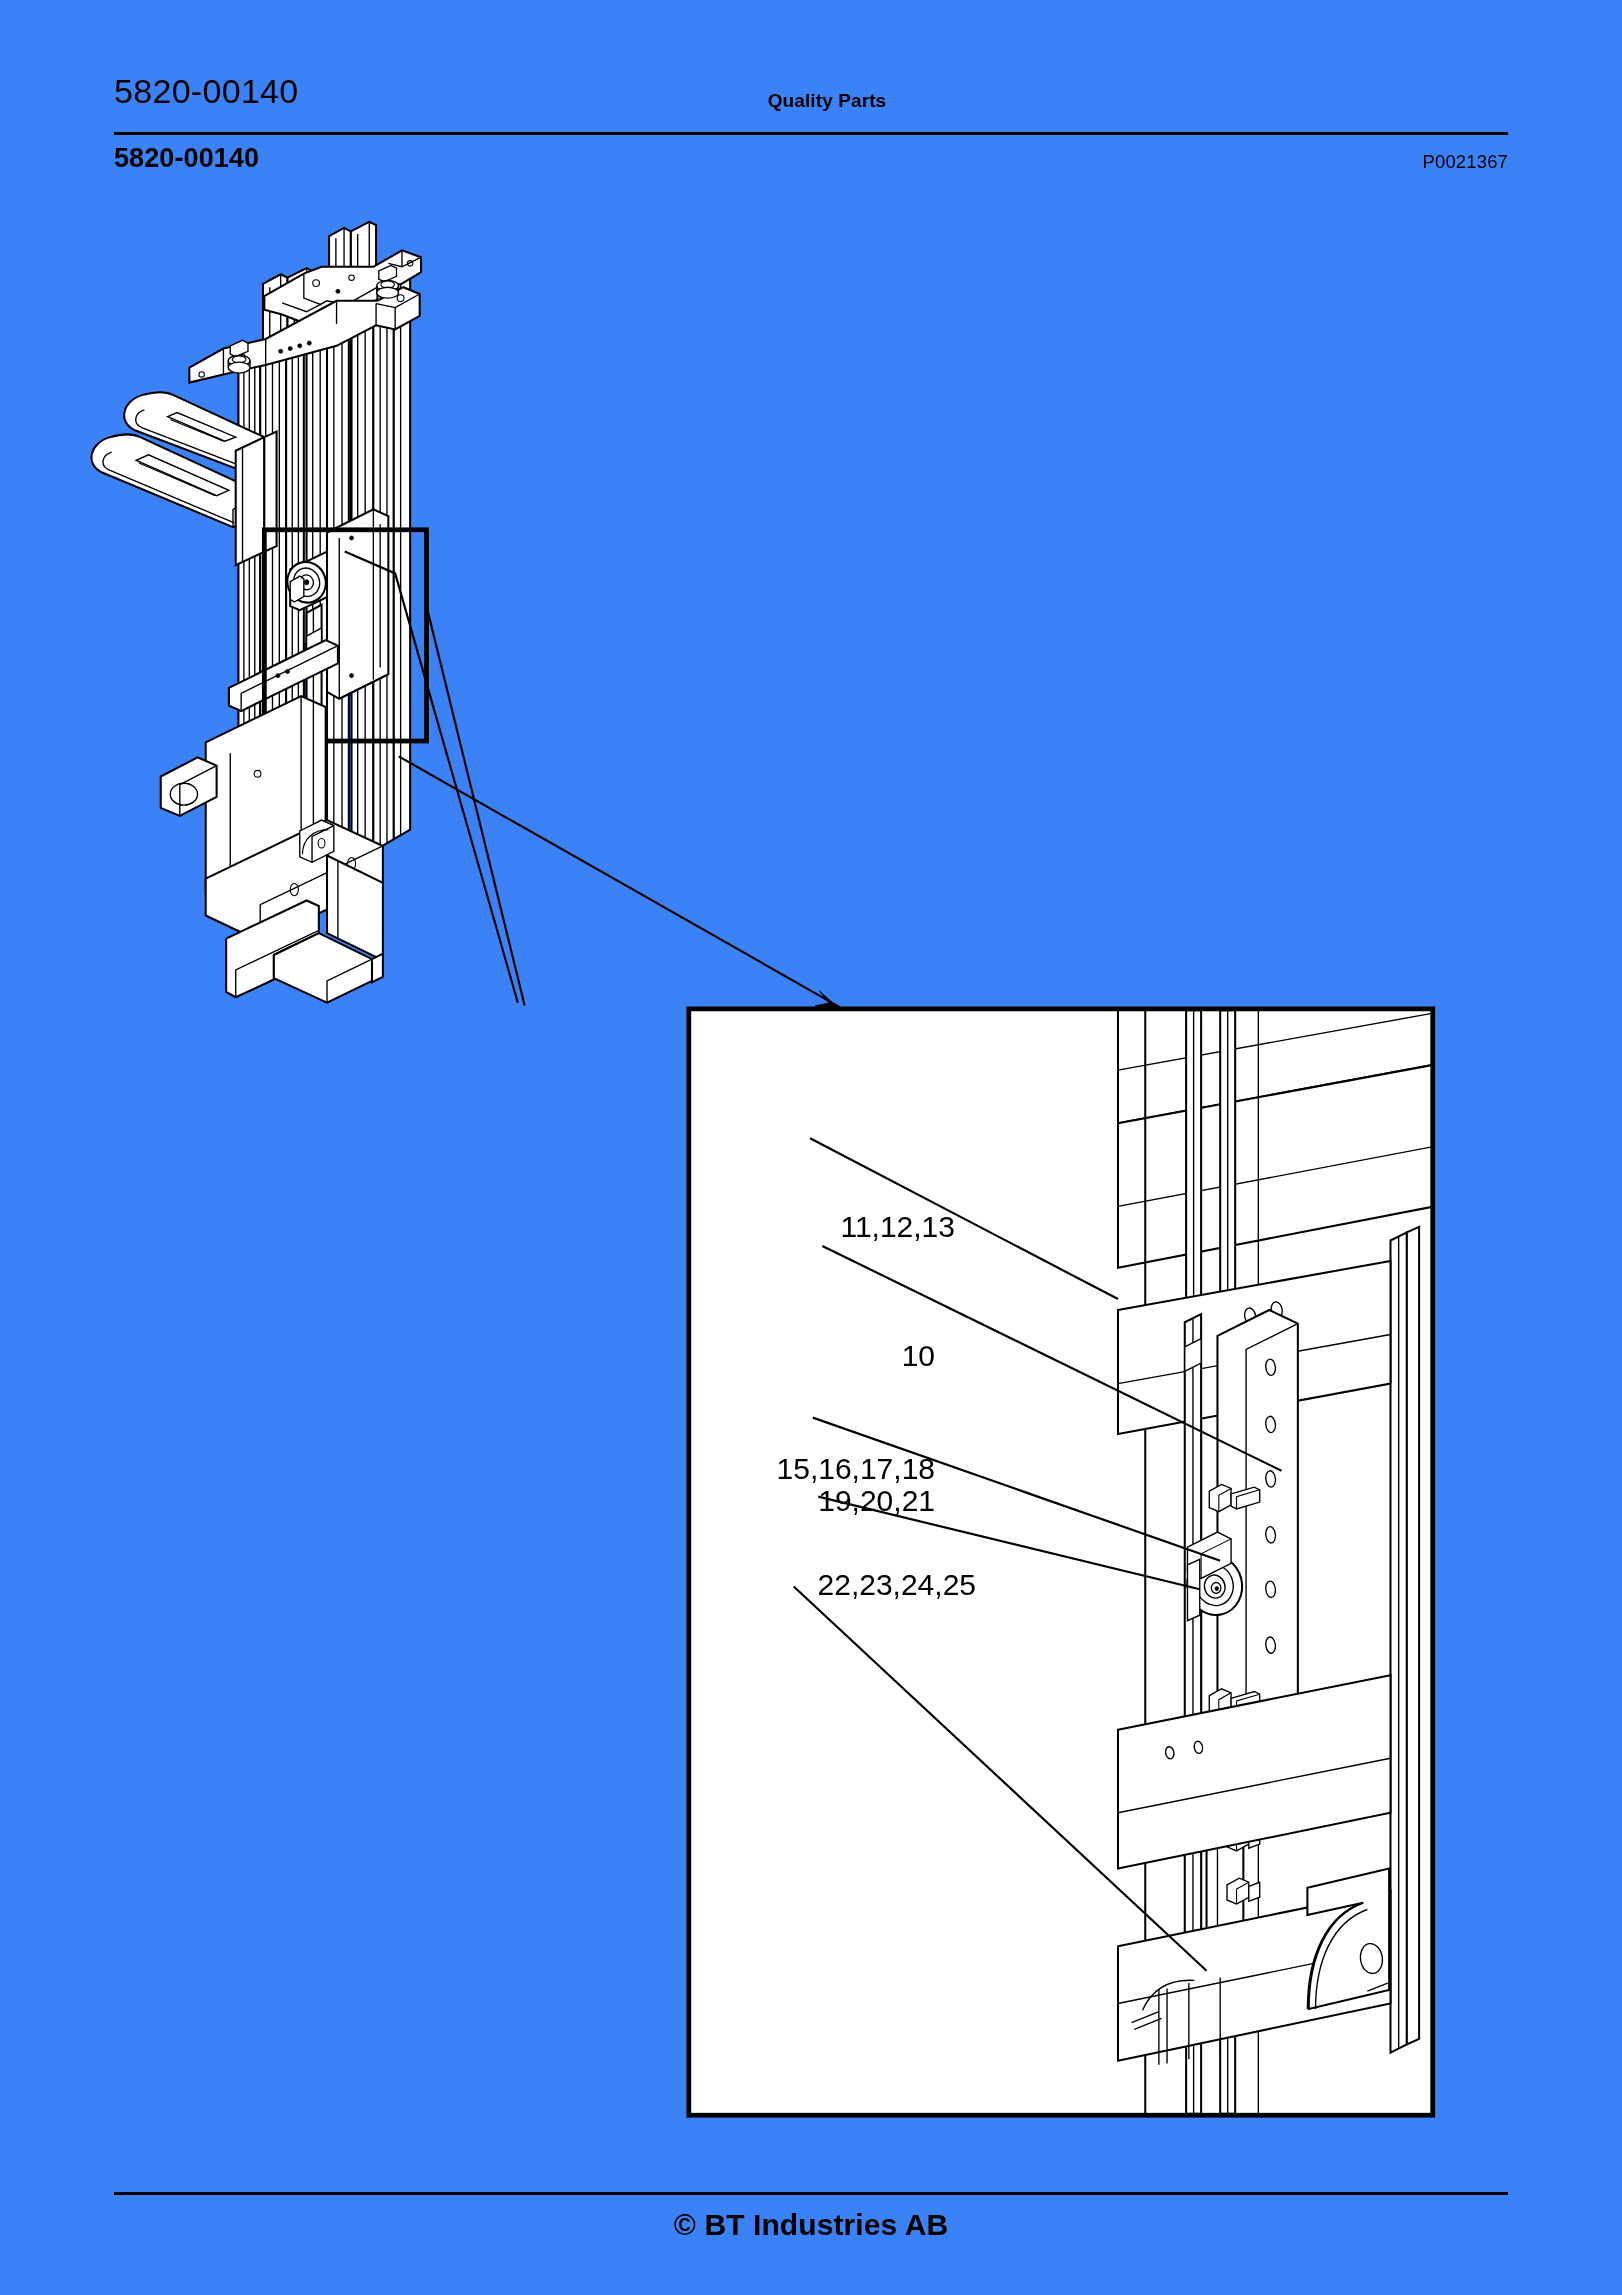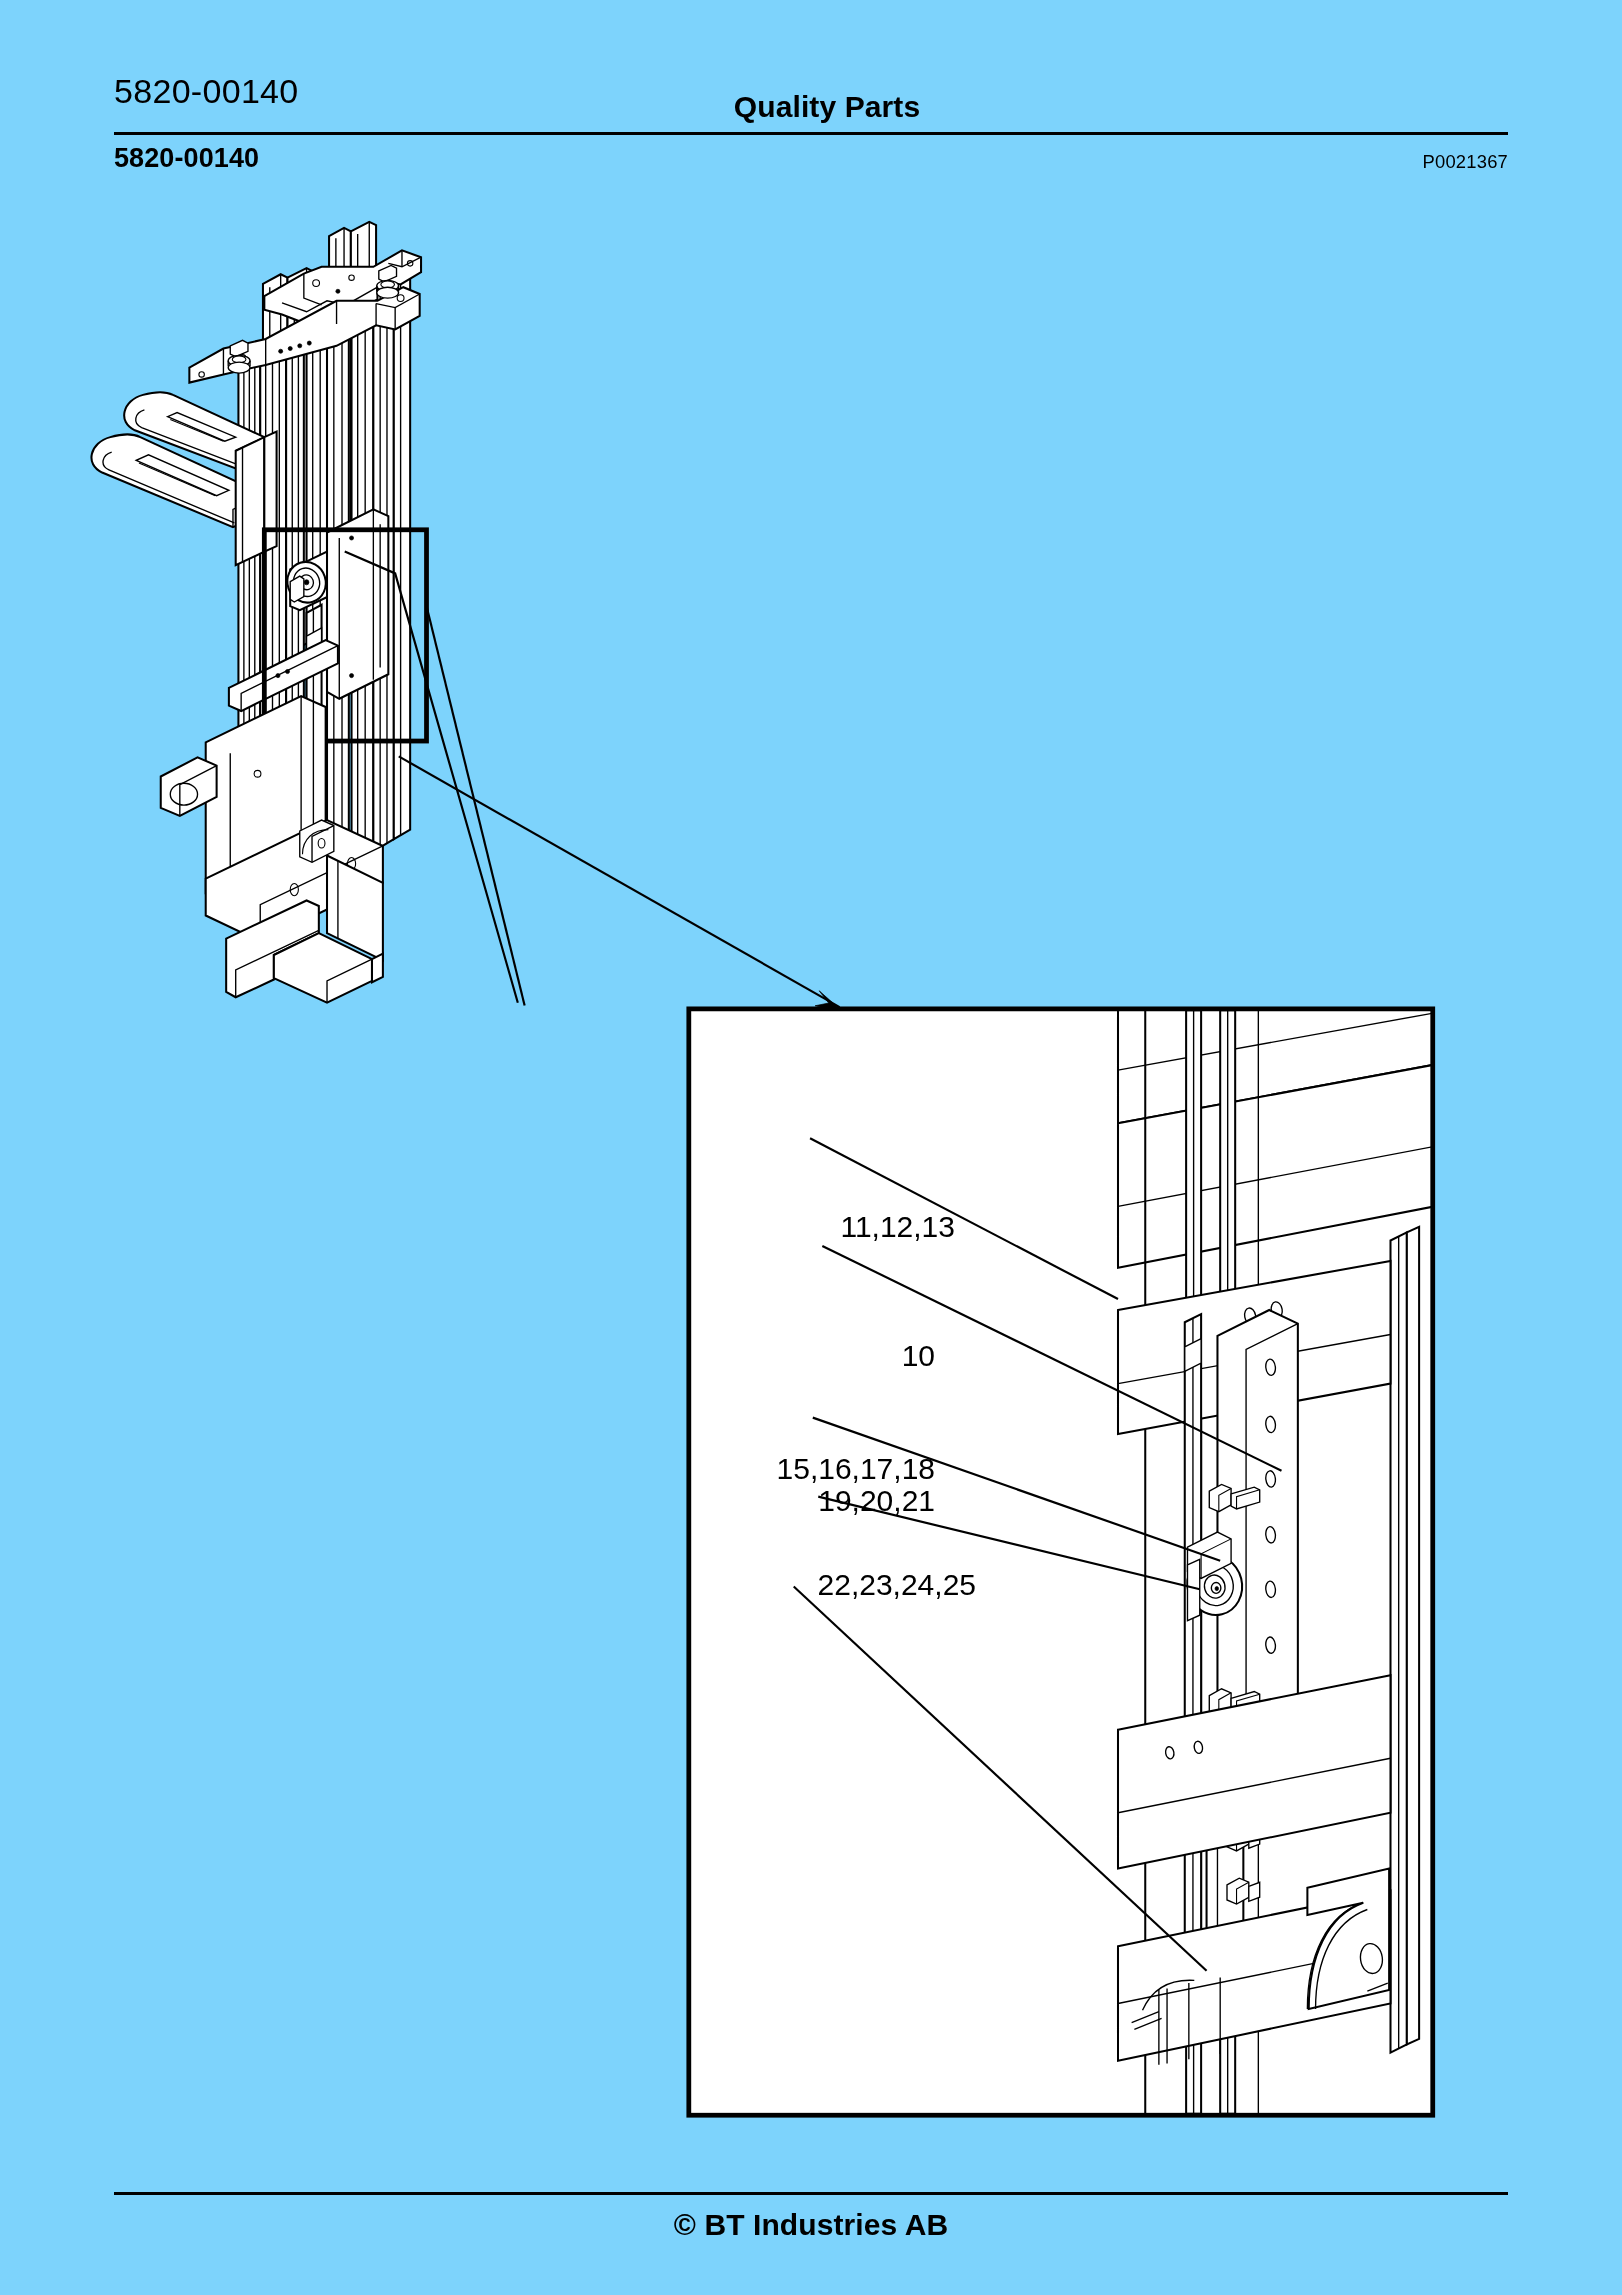--- a/index.html
+++ b/index.html
@@ -11,40 +11,40 @@
     width: 1622px;
     height: 2295px;
     font-family: "Liberation Sans", sans-serif;
     color: #000000;
     position: relative;
     overflow: hidden;
   }
   .page {
     position: absolute;
     inset: 0;
-    background: #7dd3fc;
+    background: #3b82f6;
   }
 
   
   .hdr-left {
     position: absolute;
     left: 114px;
     top: 72px;
     font-size: 34px;
     font-weight: 400;
     letter-spacing: 0.3px;
     white-space: nowrap;
   }
   .hdr-center {
     position: absolute;
     left: 0;
     right: 0;
     top: 90px;
     text-align: center;
-    font-size: 30px;
+    font-size: 19px;
     font-weight: 700;
     letter-spacing: 0.1px;
     padding-left: 32px;
   }
   .rule-top {
     position: absolute;
     left: 114px;
     width: 1394px;
     top: 132px;
     height: 3.4px;

